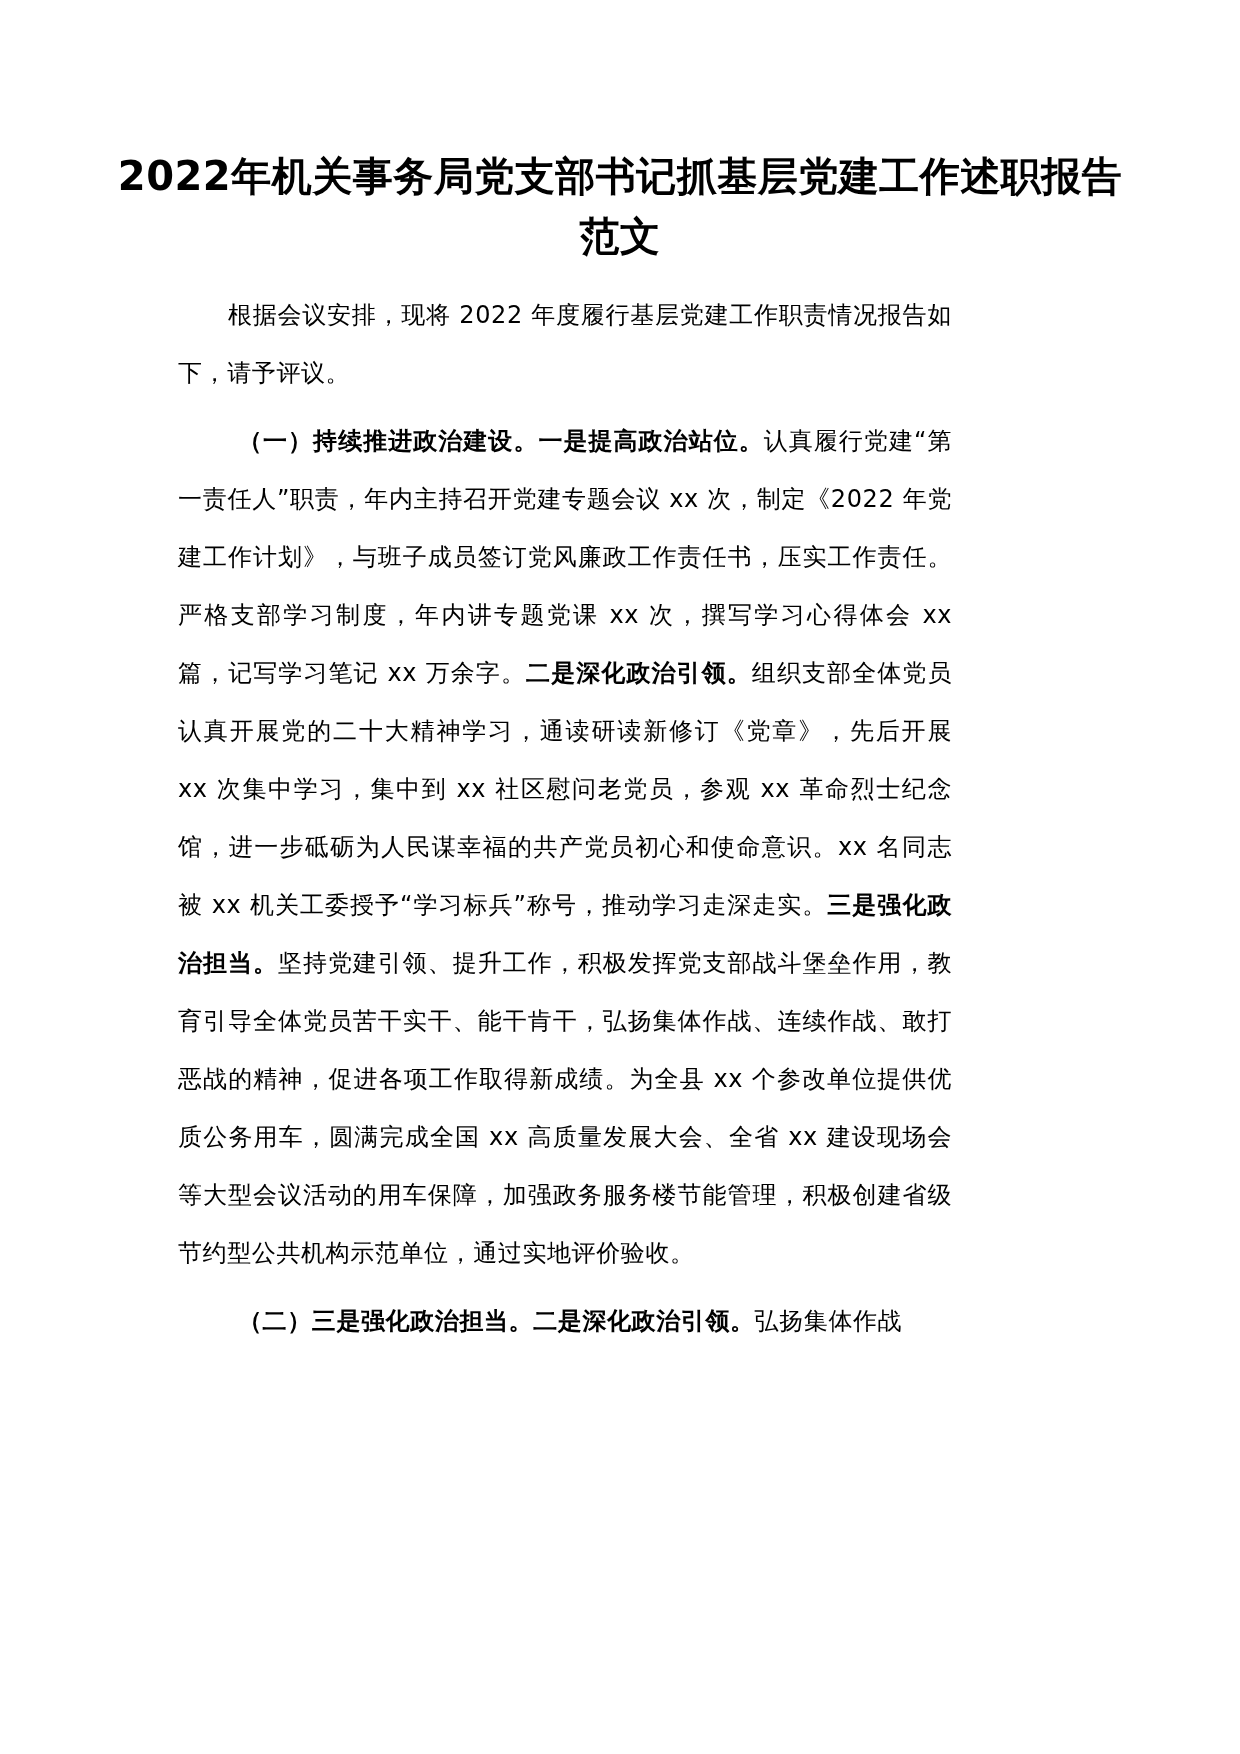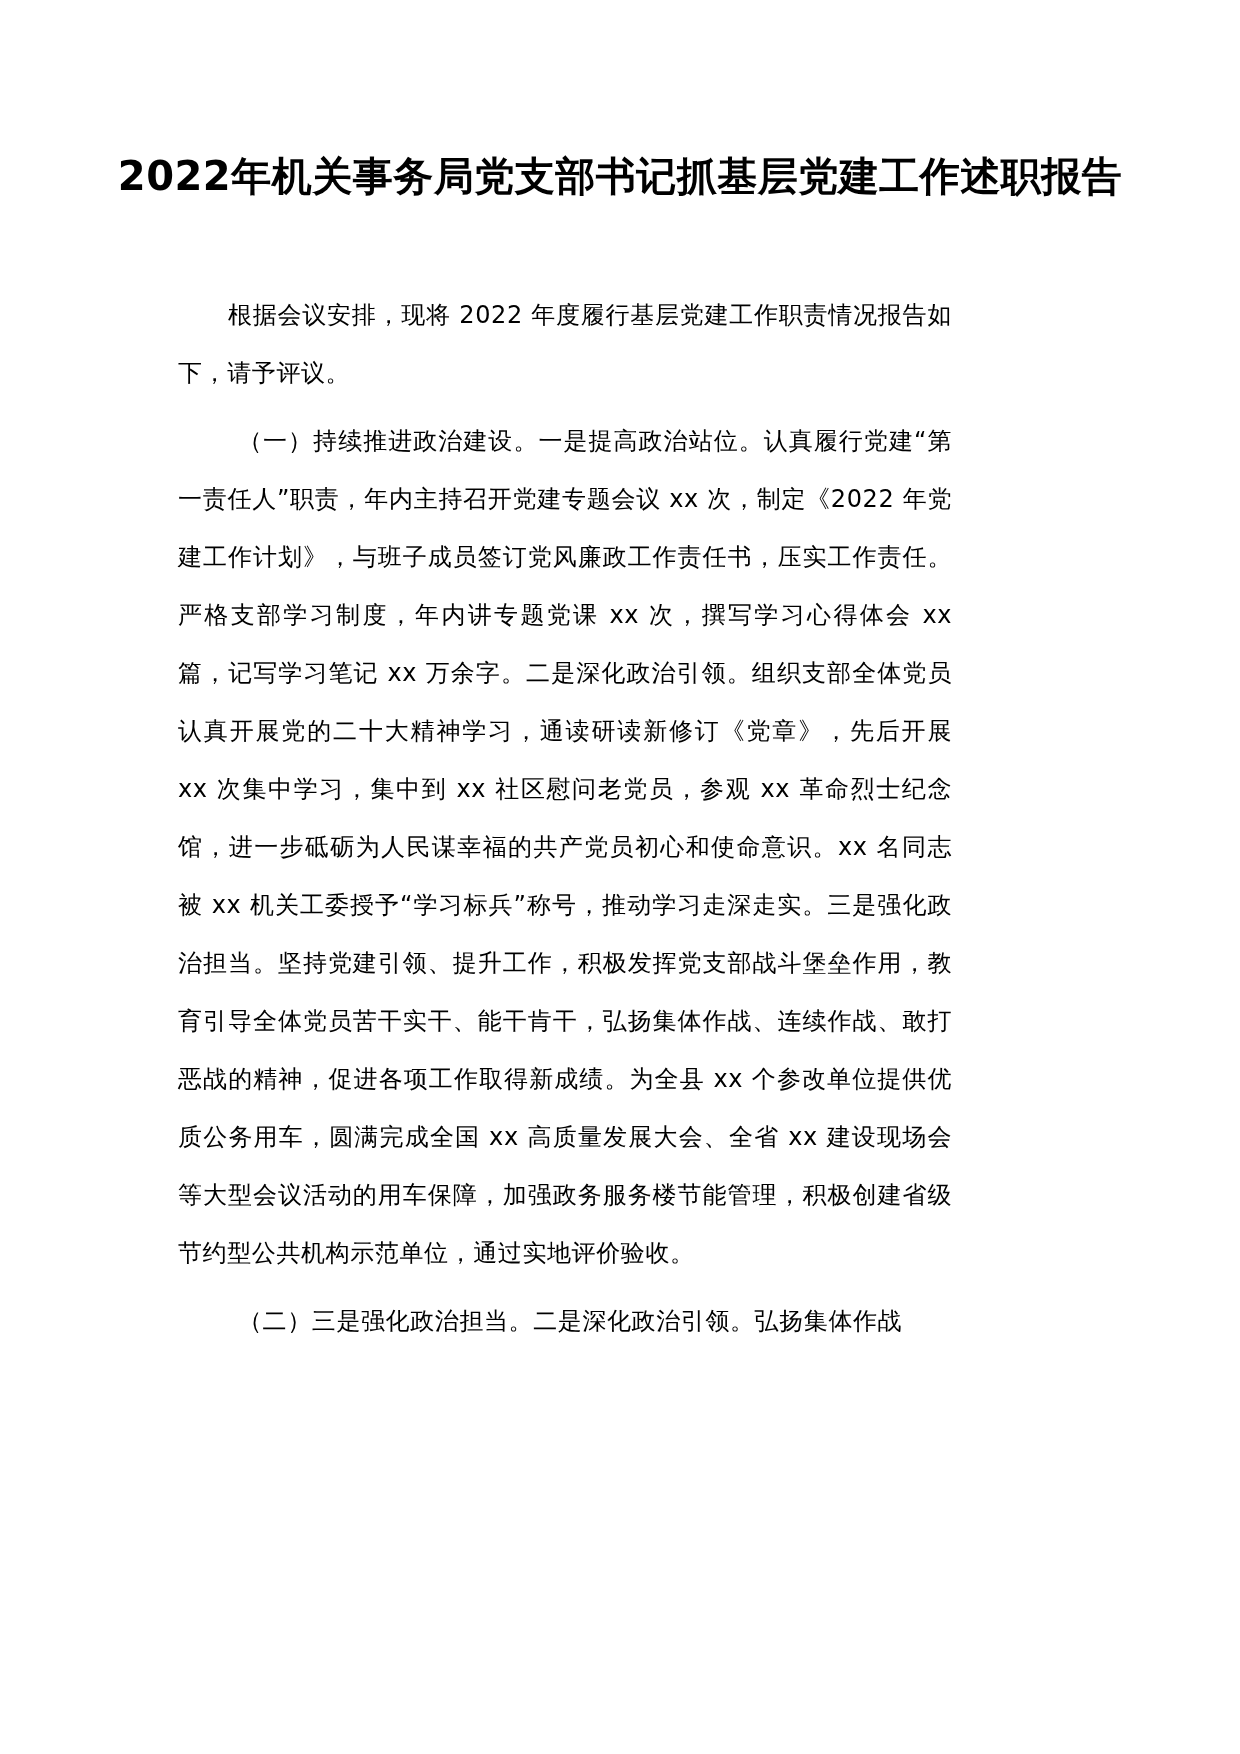--- a/index.html
+++ b/index.html
@@ -15,27 +15,28 @@
     .title.l1 { top: 156px; }
     .title.l2 { top: 216px; }
     .body {
       position: absolute; left: 168px; top: 276px; width: 794px;
       font-size: 24px; line-height: 58px; letter-spacing: 0.6px;
     }
     .body p { margin: 10px; text-align: justify; text-align-last: left; }
     .indent { text-indent: 50px; }
     .indent-sec { text-indent: 60px; }
     .section-heading { text-indent: 50px; }
-    b { font-weight: normal; }
+    b { font-weight: bold; }
   </style>
 </head>
 <body>
 
 <div class="page">
   <div class="title l1">2022年机关事务局党支部书记抓基层党建工作述职报告</div>
+  <div class="title l2">范文</div>
 
   <div class="body">
     <p class="indent">根据会议安排，现将 2022 年度履行基层党建工作职责情况报告如下，请予评议。</p>
 
     <p class="indent-sec"><b>（一）持续推进政治建设。</b><b>一是提高政治站位。</b><span>认真履行党建“第一责任人”职责，年内主持召开党建专题会议 xx 次，制定《2022 年党建工作计划》，与班子成员签订党风廉政工作责任书，压实工作责任。严格支部学习制度，年内讲专题党课 xx 次，撰写学习心得体会 xx 篇，记写学习笔记 xx 万余字。</span><b>二是深化政治引领。</b><span>组织支部全体党员认真开展党的二十大精神学习，通读研读新修订《党章》，先后开展 xx 次集中学习，集中到 xx 社区慰问老党员，参观 xx 革命烈士纪念馆，进一步砥砺为人民谋幸福的共产党员初心和使命意识。xx 名同志被 xx 机关工委授予“学习标兵”称号，推动学习走深走实。</span><b>三是强化政治担当。</b><span>坚持党建引领、提升工作，积极发挥党支部战斗堡垒作用，教育引导全体党员苦干实干、能干肯干，弘扬集体作战、连续作战、敢打恶战的精神，促进各项工作取得新成绩。为全县 xx 个参改单位提供优质公务用车，圆满完成全国 xx 高质量发展大会、全省 xx 建设现场会等大型会议活动的用车保障，加强政务服务楼节能管理，积极创建省级节约型公共机构示范单位，通过实地评价验收。</span></p>
 
     <p class="indent-sec"><b>（二）三是强化政治担当。</b><b>二是深化政治引领。</b><span>弘扬集体作战</span></p>
   </div>
 </div>
 

